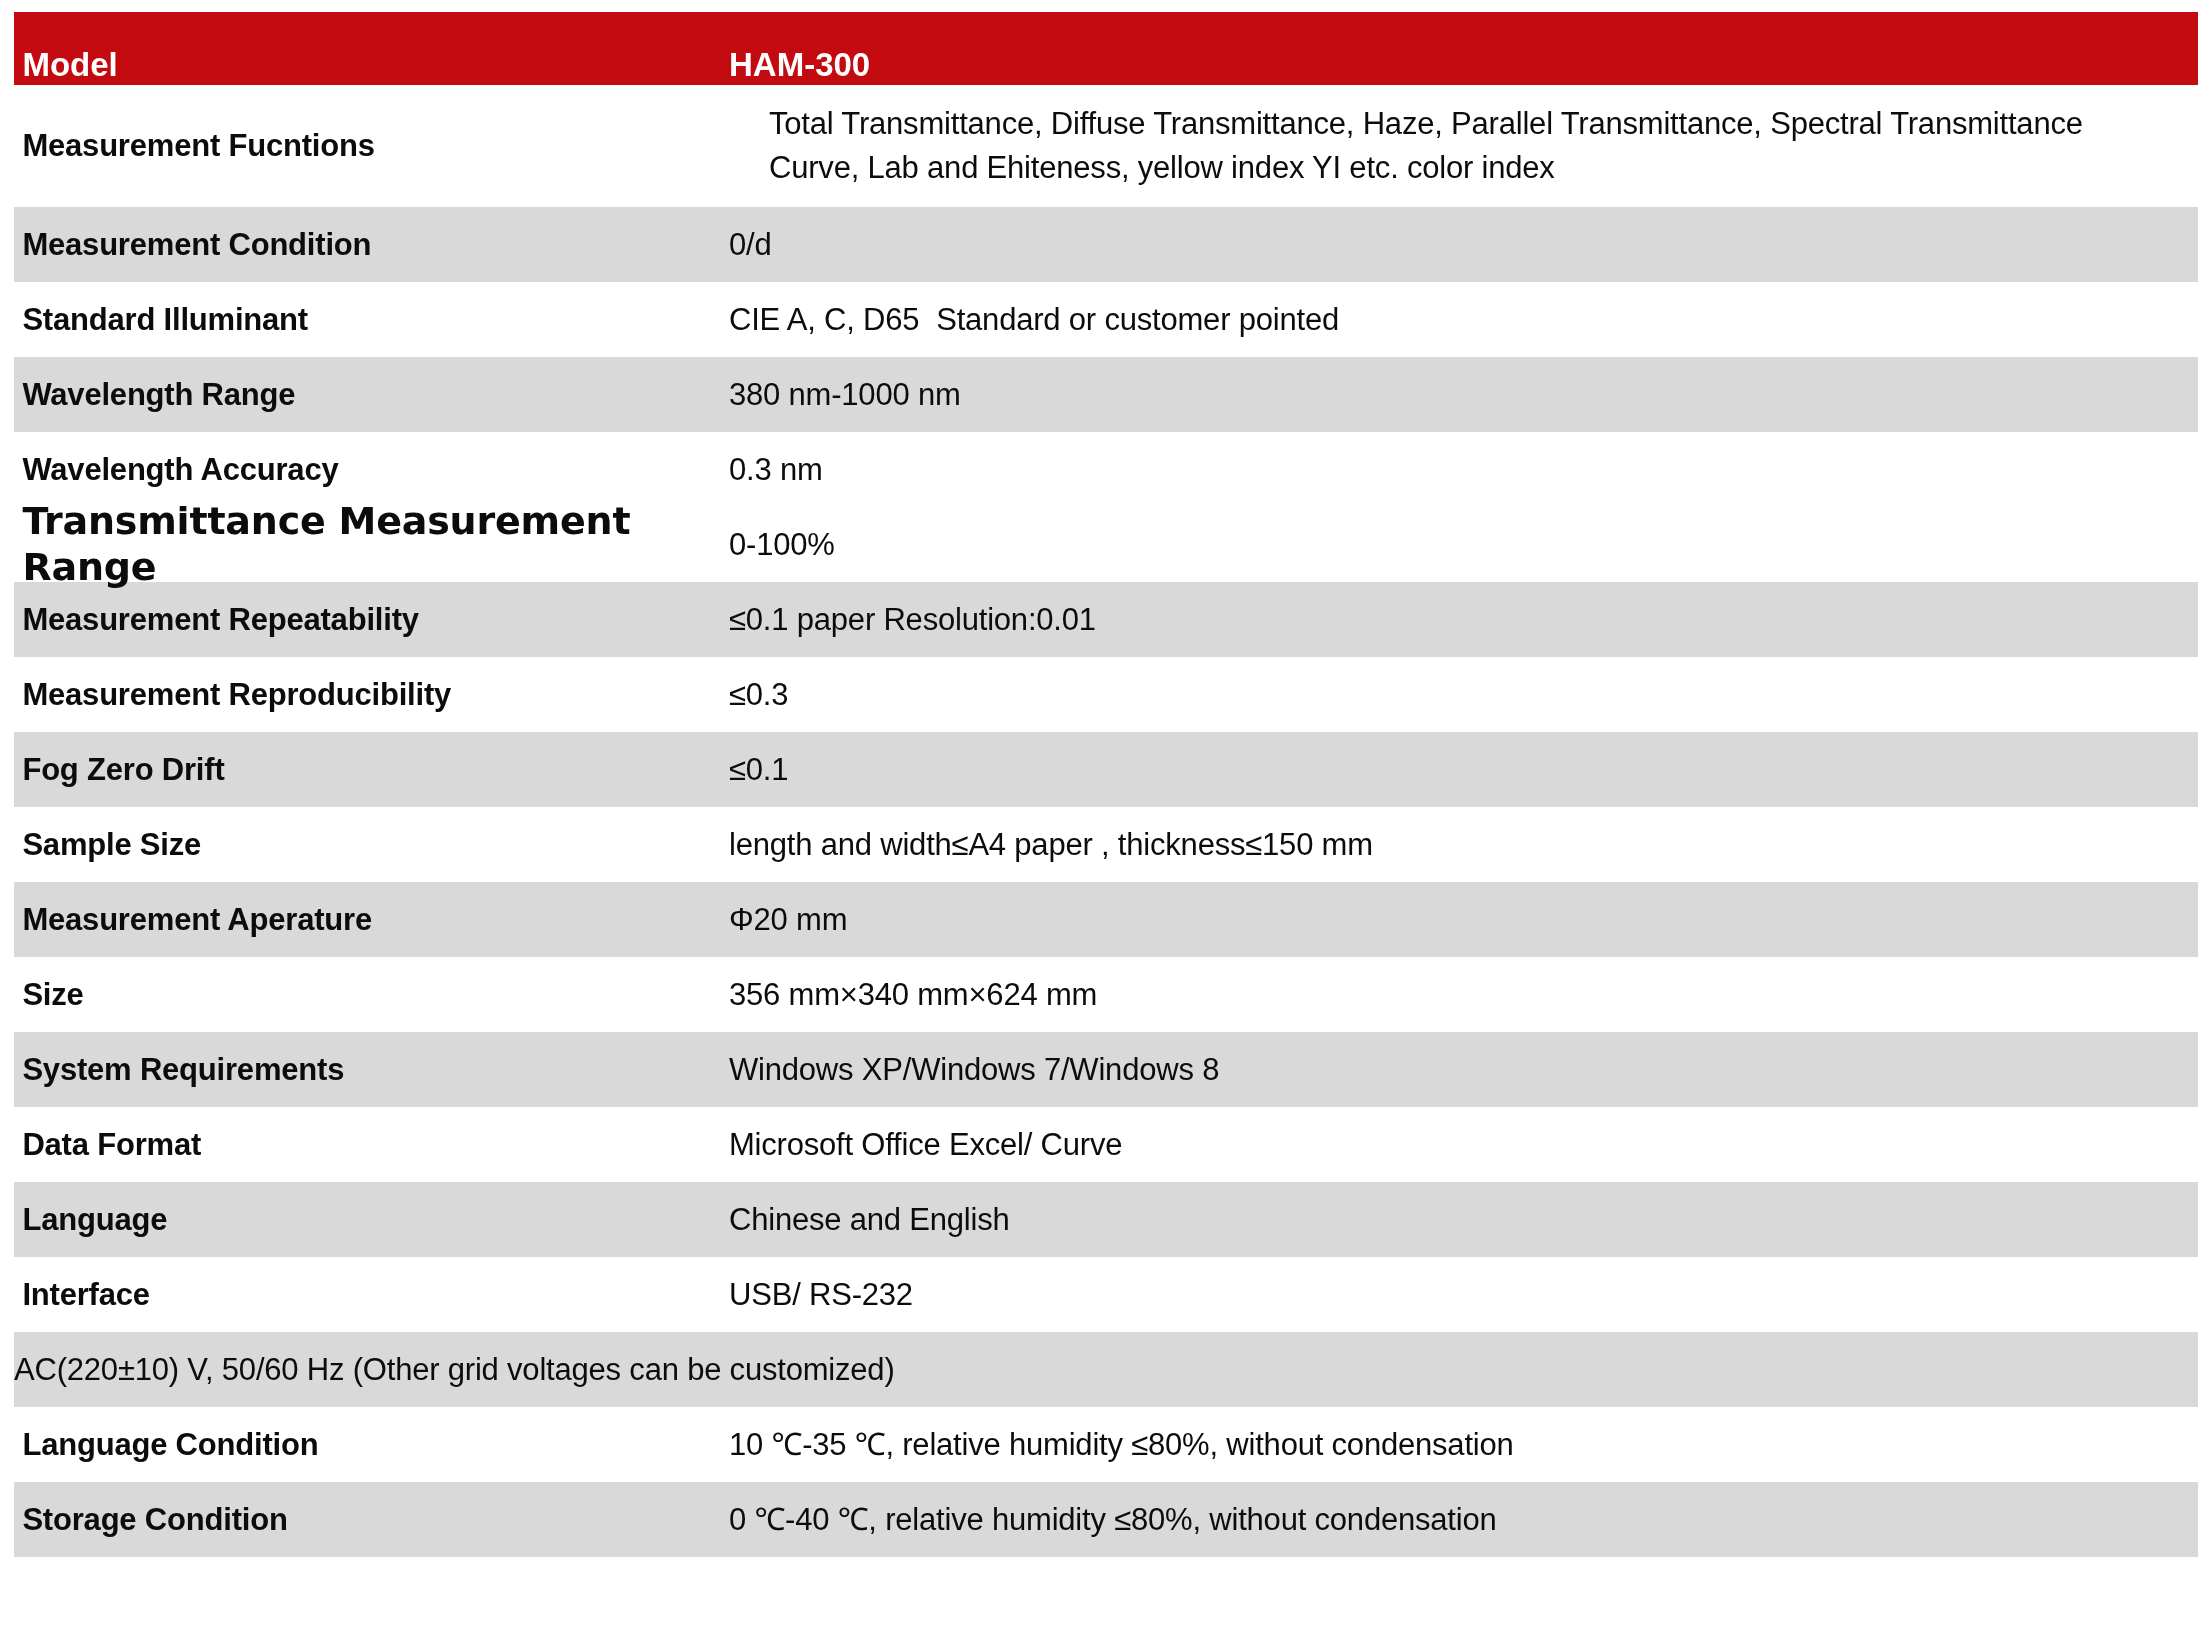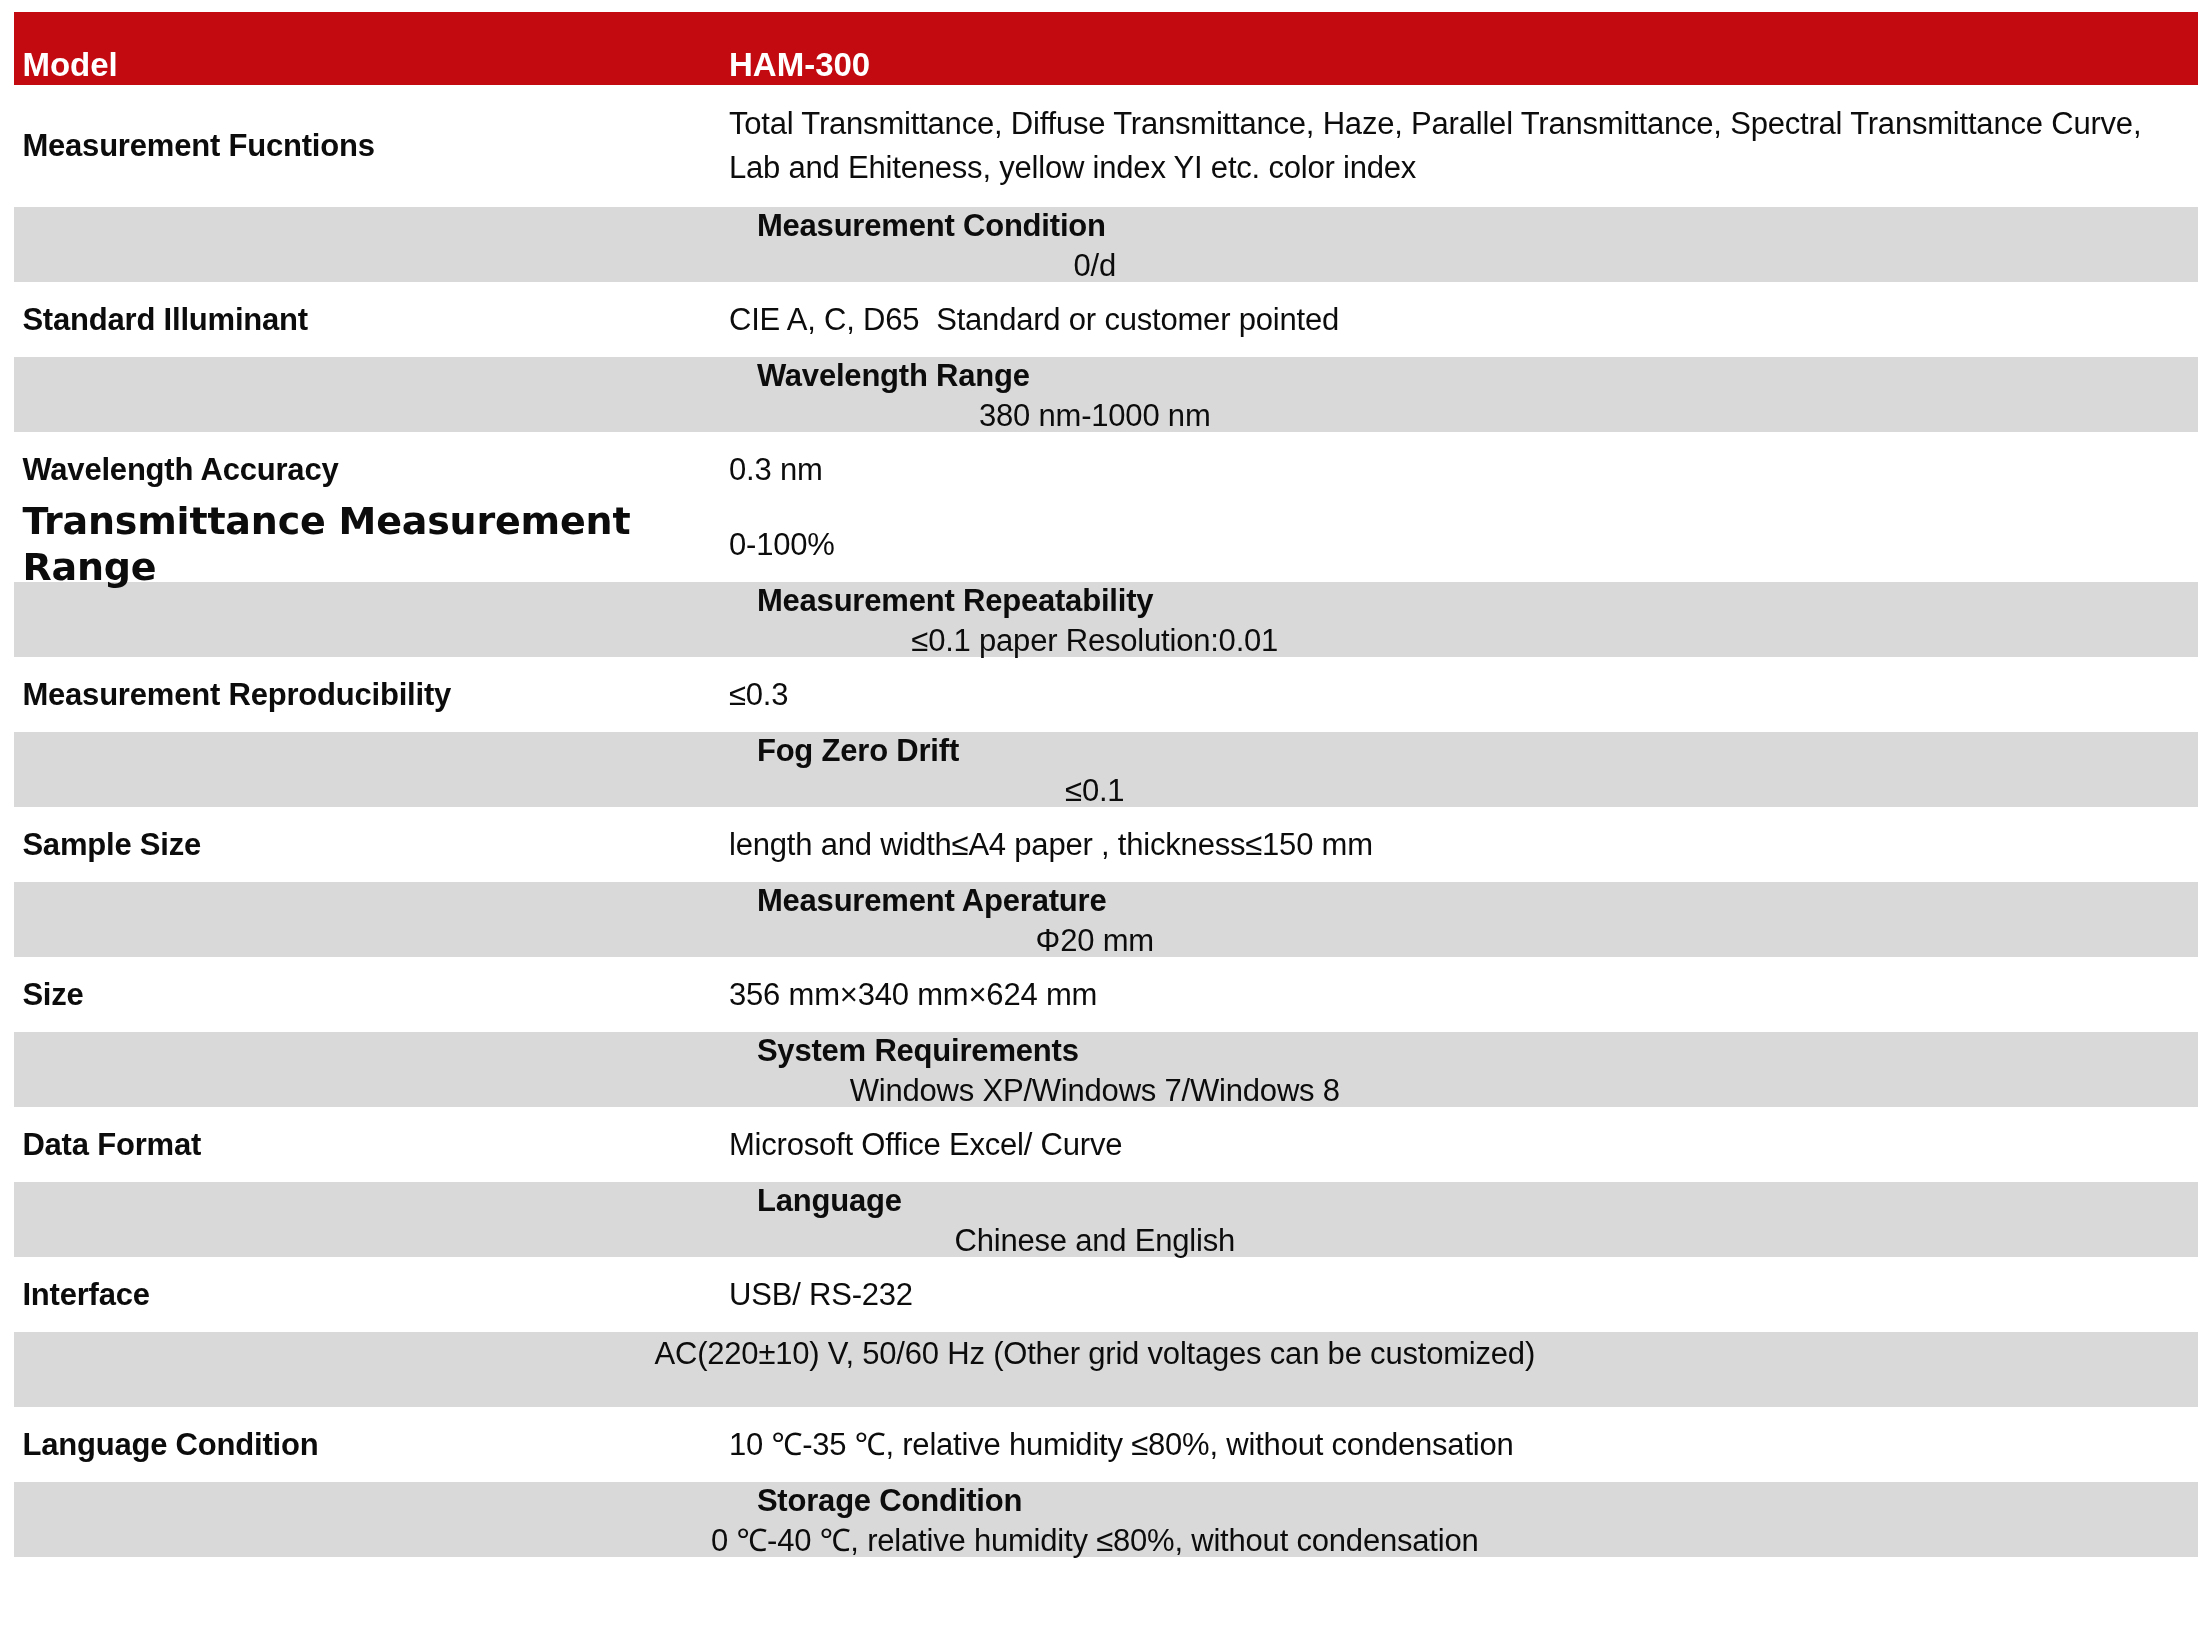--- a/index.html
+++ b/index.html
@@ -27,22 +27,22 @@
     font-size: 33px;
   }
   .row {
     height: 75px;
     display: flex;
     align-items: center;
     background: #ffffff;
     font-size: 31px;
     letter-spacing: -0.2px;
   }
-  .row.tall { height: 122px; }
-  .row.striped { background: var(--stripe-bg, #d9d9d9); flex-direction: column; }
+  .row.tall { height: 122px; gap: 40px; }
+  .row.striped { background: var(--stripe-bg, #d9d9d9); }
   .cell-label {
     width: 715px;
     flex-shrink: 0;
     padding-left: 8.4px;
     font-weight: bold;
     line-height: 1.2;
   }
   .cell-label.alt-font { font-family: "DejaVu Sans", sans-serif; font-size: 38px; }
   .cell-value {
     flex: 1;

